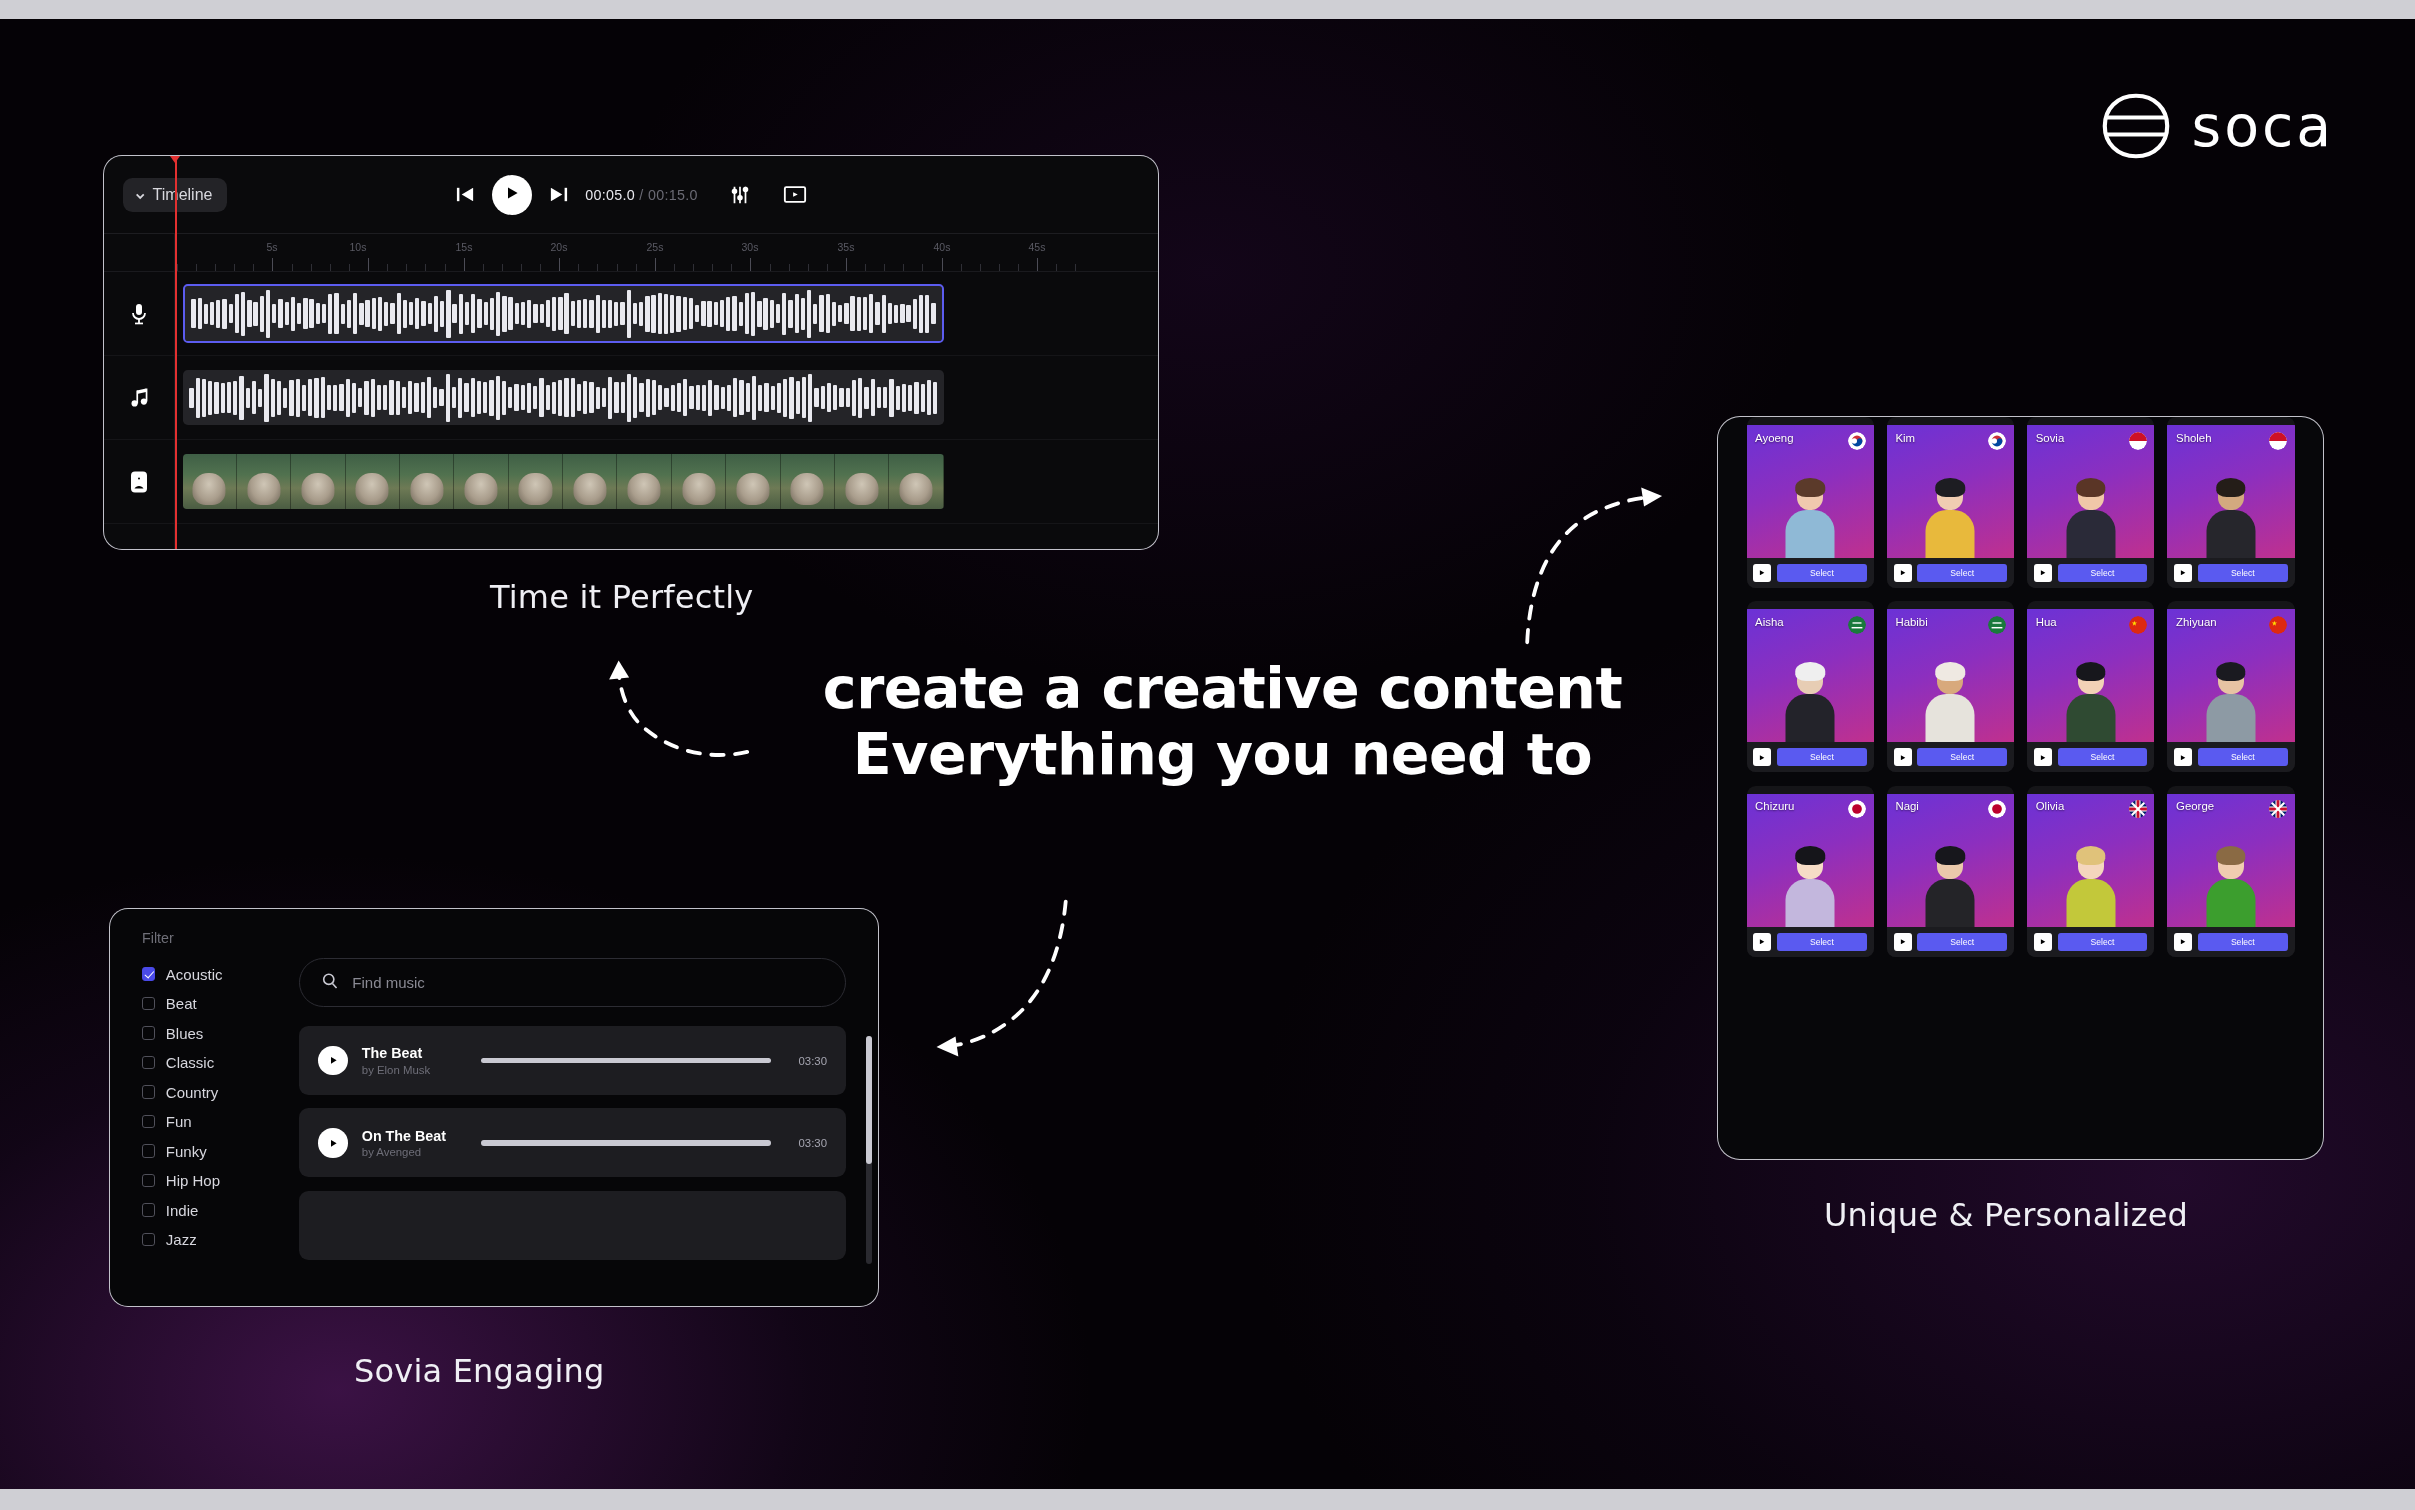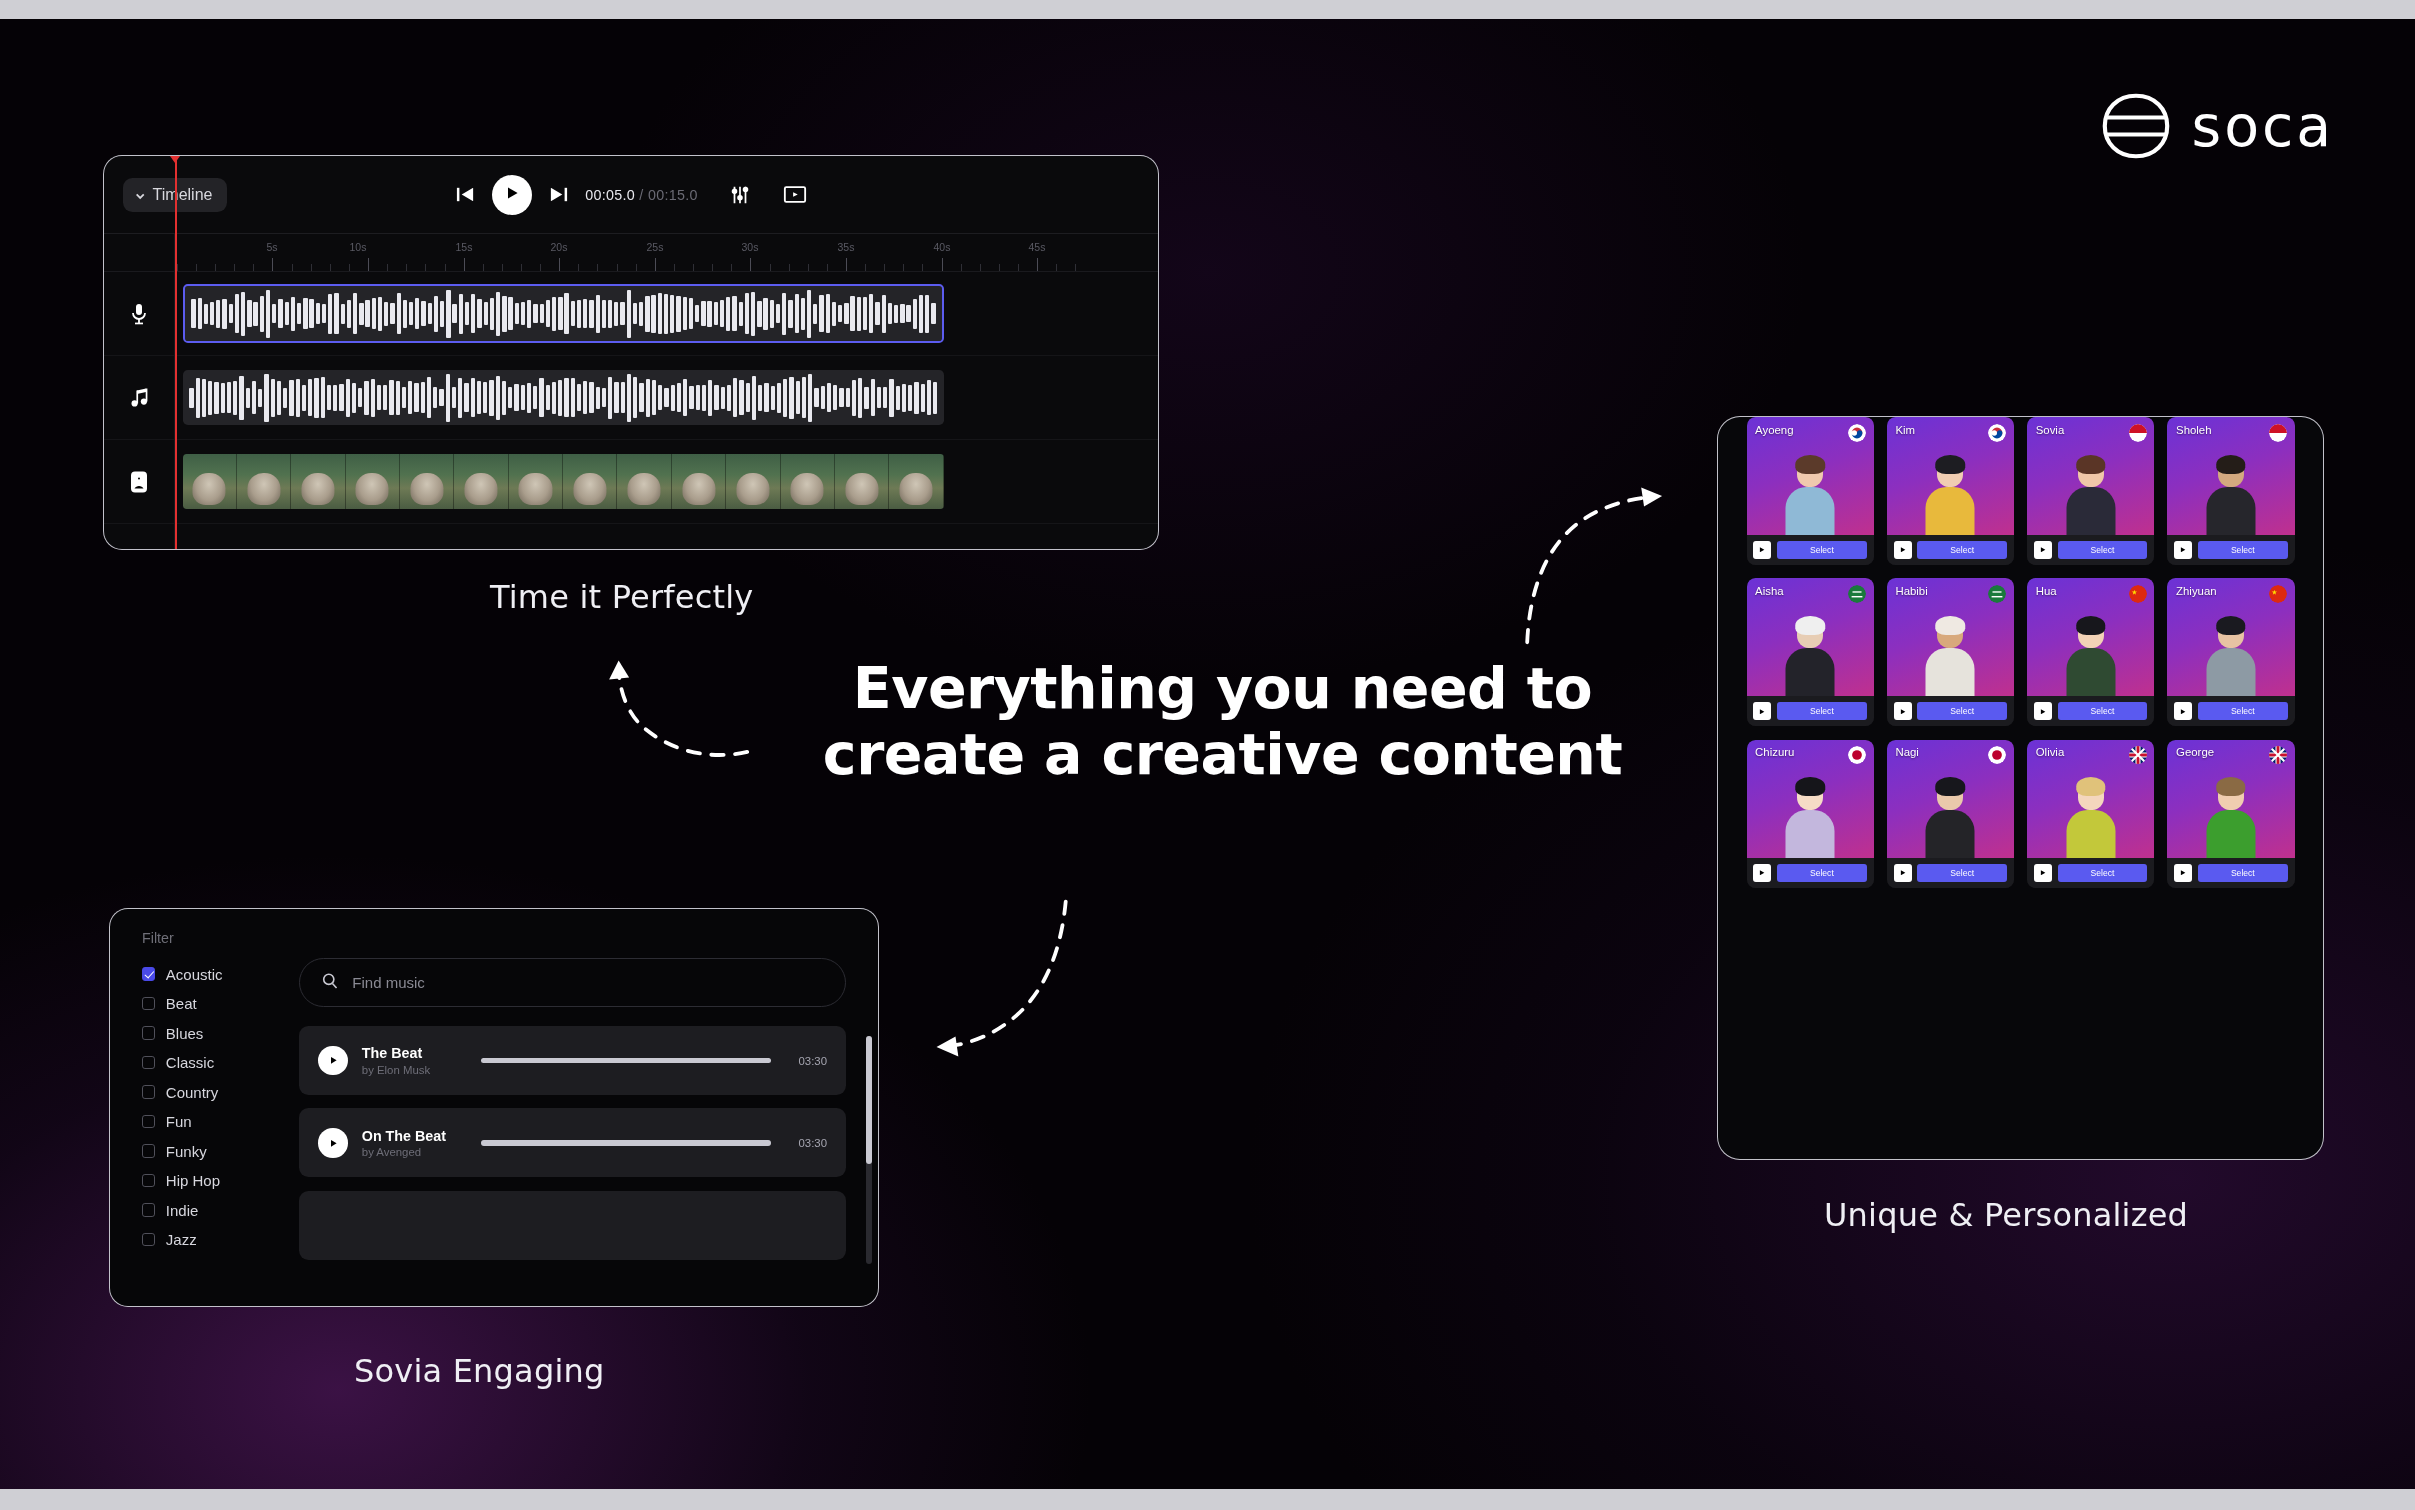--- a/index.html
+++ b/index.html
@@ -131,21 +131,21 @@
   .track-bar .fill { position: absolute; left: 0; top: 0; bottom: 0; background: #4a4ae8; }
   .track-time { color: #a5a5b0; font-size: 11.4px; width: 42px; text-align: right; flex: 0 0 42px; }
   #music-scrollbar { position: absolute; right: 5.7px; top: 78px; width: 6.7px; height: 228px; background: #2a2a30; border-radius: 3.8px; }
   #music-scrollbar .thumb { position: absolute; top: 0; left: 0; right: 0; height: 128px; background: #c9c9d2; border-radius: 3.8px; }
 
   
   #voices-panel { left: 1717px; top: 416px; width: 607px; height: 744px; border-radius: 23px; background: #07070a; }
   #voices-title { color: #fff; font-size: 26px; font-weight: 700; text-align: center; padding: 34px 0 25px; letter-spacing: 0.2px; }
   #voices-grid { display: grid; grid-template-columns: repeat(4, 1fr); gap: 13.3px; padding: 0 28.5px; }
   .vcard { border-radius: 8.6px; overflow: hidden; background: #151518; }
-  .vtop { position: relative; height: 118px; background: linear-gradient(160deg, #6b32d6 0%, #8c2fbf 45%, #c0308e 100%); }
+  .vtop { position: relative; height: 133px; background: linear-gradient(160deg, #6b32d6 0%, #8c2fbf 45%, #c0308e 100%); margin-top: 8px; }
   .vname { position: absolute; left: 8.6px; top: 6.7px; color: #fff; font-size: 11.4px; z-index: 3; text-shadow: 0 1px 1.9px rgba(0,0,0,.5); }
   .vflag { position: absolute; right: 7.6px; top: 6.7px; width: 18px; height: 18px; border-radius: 50%; overflow: hidden; z-index: 3; }
   .avatar { position: absolute; left: 0; right: 0; bottom: 0; height: 82px; }
   .av-head { position: absolute; left: 50%; transform: translateX(-50%); top: 5.7px; width: 26px; height: 28.5px; border-radius: 48% 48% 44% 44%; }
   .av-hair { position: absolute; left: 50%; transform: translateX(-50%); top: 1.9px; width: 29.5px; height: 19px; border-radius: 50% 50% 36% 36%; }
   .av-body { position: absolute; left: 50%; transform: translateX(-50%); bottom: 0; width: 49px; height: 48px; border-radius: 21px 21px 0 0; }
   .vbottom { height: 30px; background: #1b1b1f; display: flex; align-items: center; gap: 5.7px; padding: 0 6.7px; }
   .vplay { width: 18px; height: 18px; background: #fff; border-radius: 2.9px; flex: 0 0 18px; display: flex; align-items: center; justify-content: center; }
   .vselect { flex: 1; height: 18px; background: #5a5af0; border-radius: 2.9px; color: #fff; font-size: 8.6px; display: flex; align-items: center; justify-content: center; }
 
@@ -975,22 +975,22 @@
                 <path d="M3 2 L10 6 L3 10 Z"></path>
               </svg>
             </span>
             <span class="vselect">Select</span>
           </div>
         </div>
       </div>
   </div>
 
   <div id="headline">
+    <div>create a creative content</div>
     <div>Everything you need to</div>
-    <div>create a creative content</div>
   </div>
 
   <div class="caption" id="caption-timeline">Time it Perfectly</div>
   <div class="caption" id="caption-music">Sovia Engaging</div>
   <div class="caption" id="caption-voices">Unique &amp; Personalized</div>
 
   <svg class="arrow" id="arrow-timeline" viewBox="0 0 190 130">
     <path d="M185 110 C150 118 110 112 78 86 C62 73 52 52 50 25" fill="none" stroke="#fff" stroke-width="4" stroke-dasharray="13 12" stroke-linecap="round"></path>
     <path d="M50 14 L40 34 L61 32 Z" fill="#fff"></path>
   </svg>

